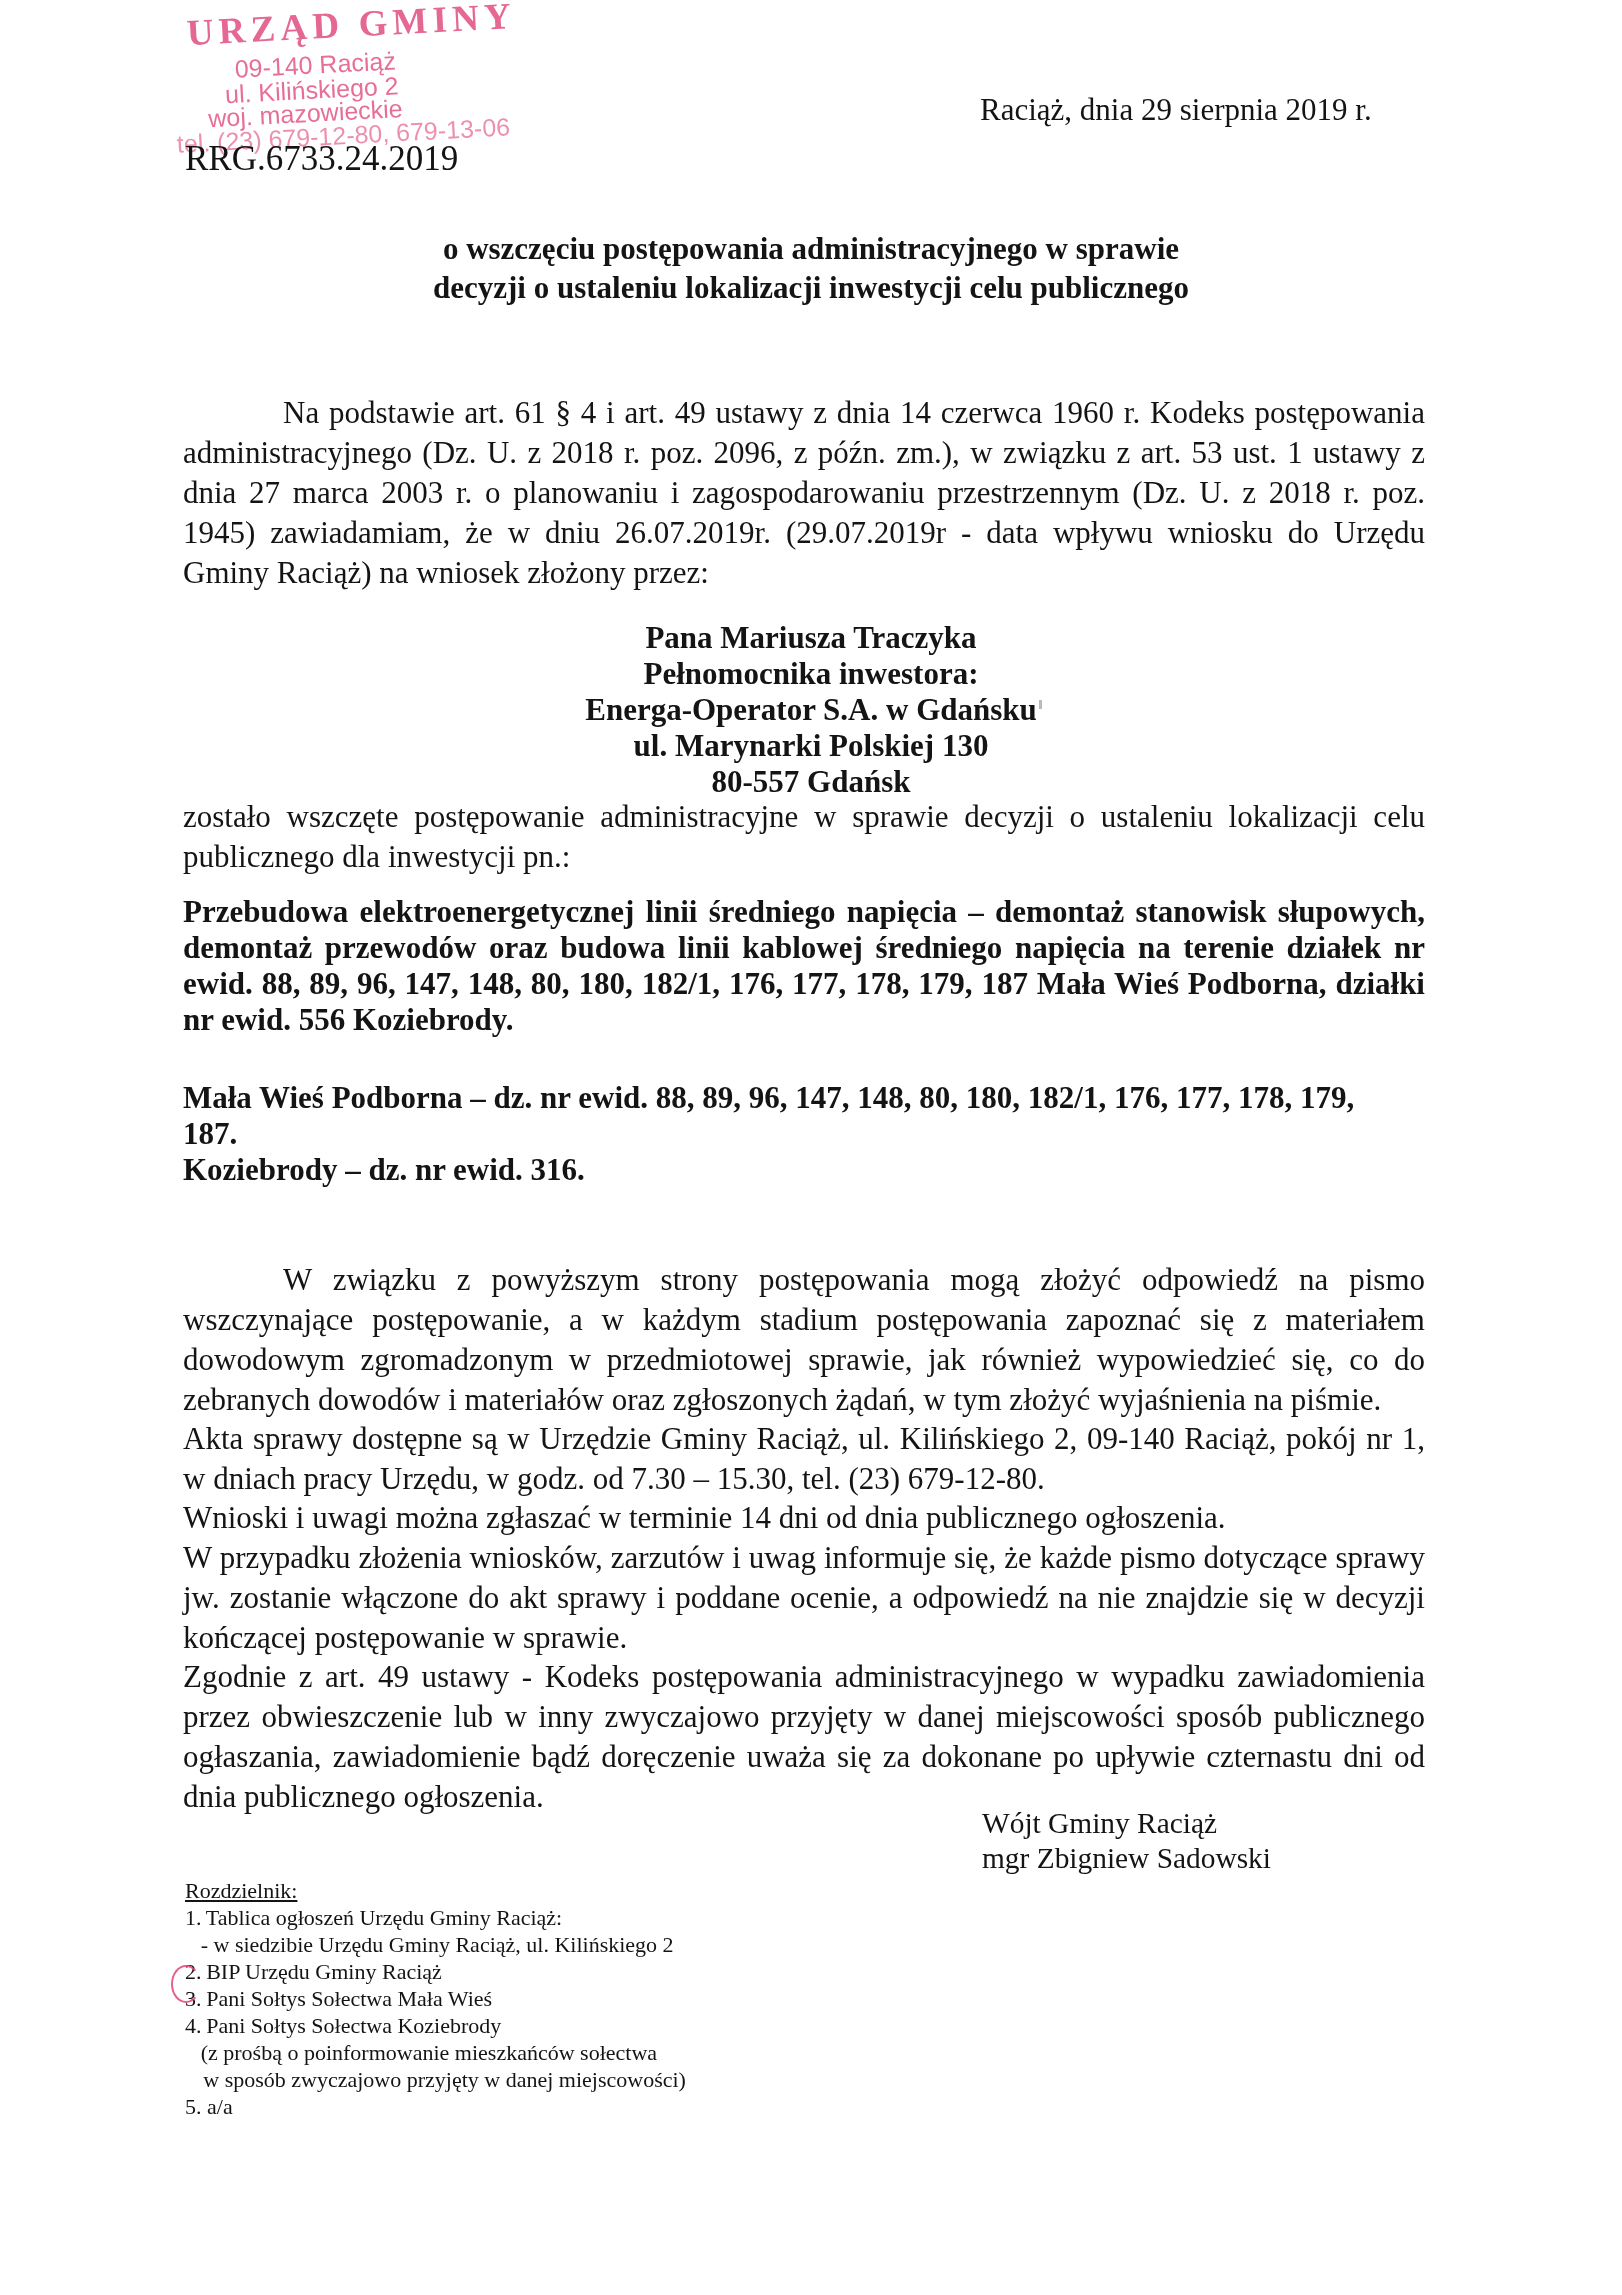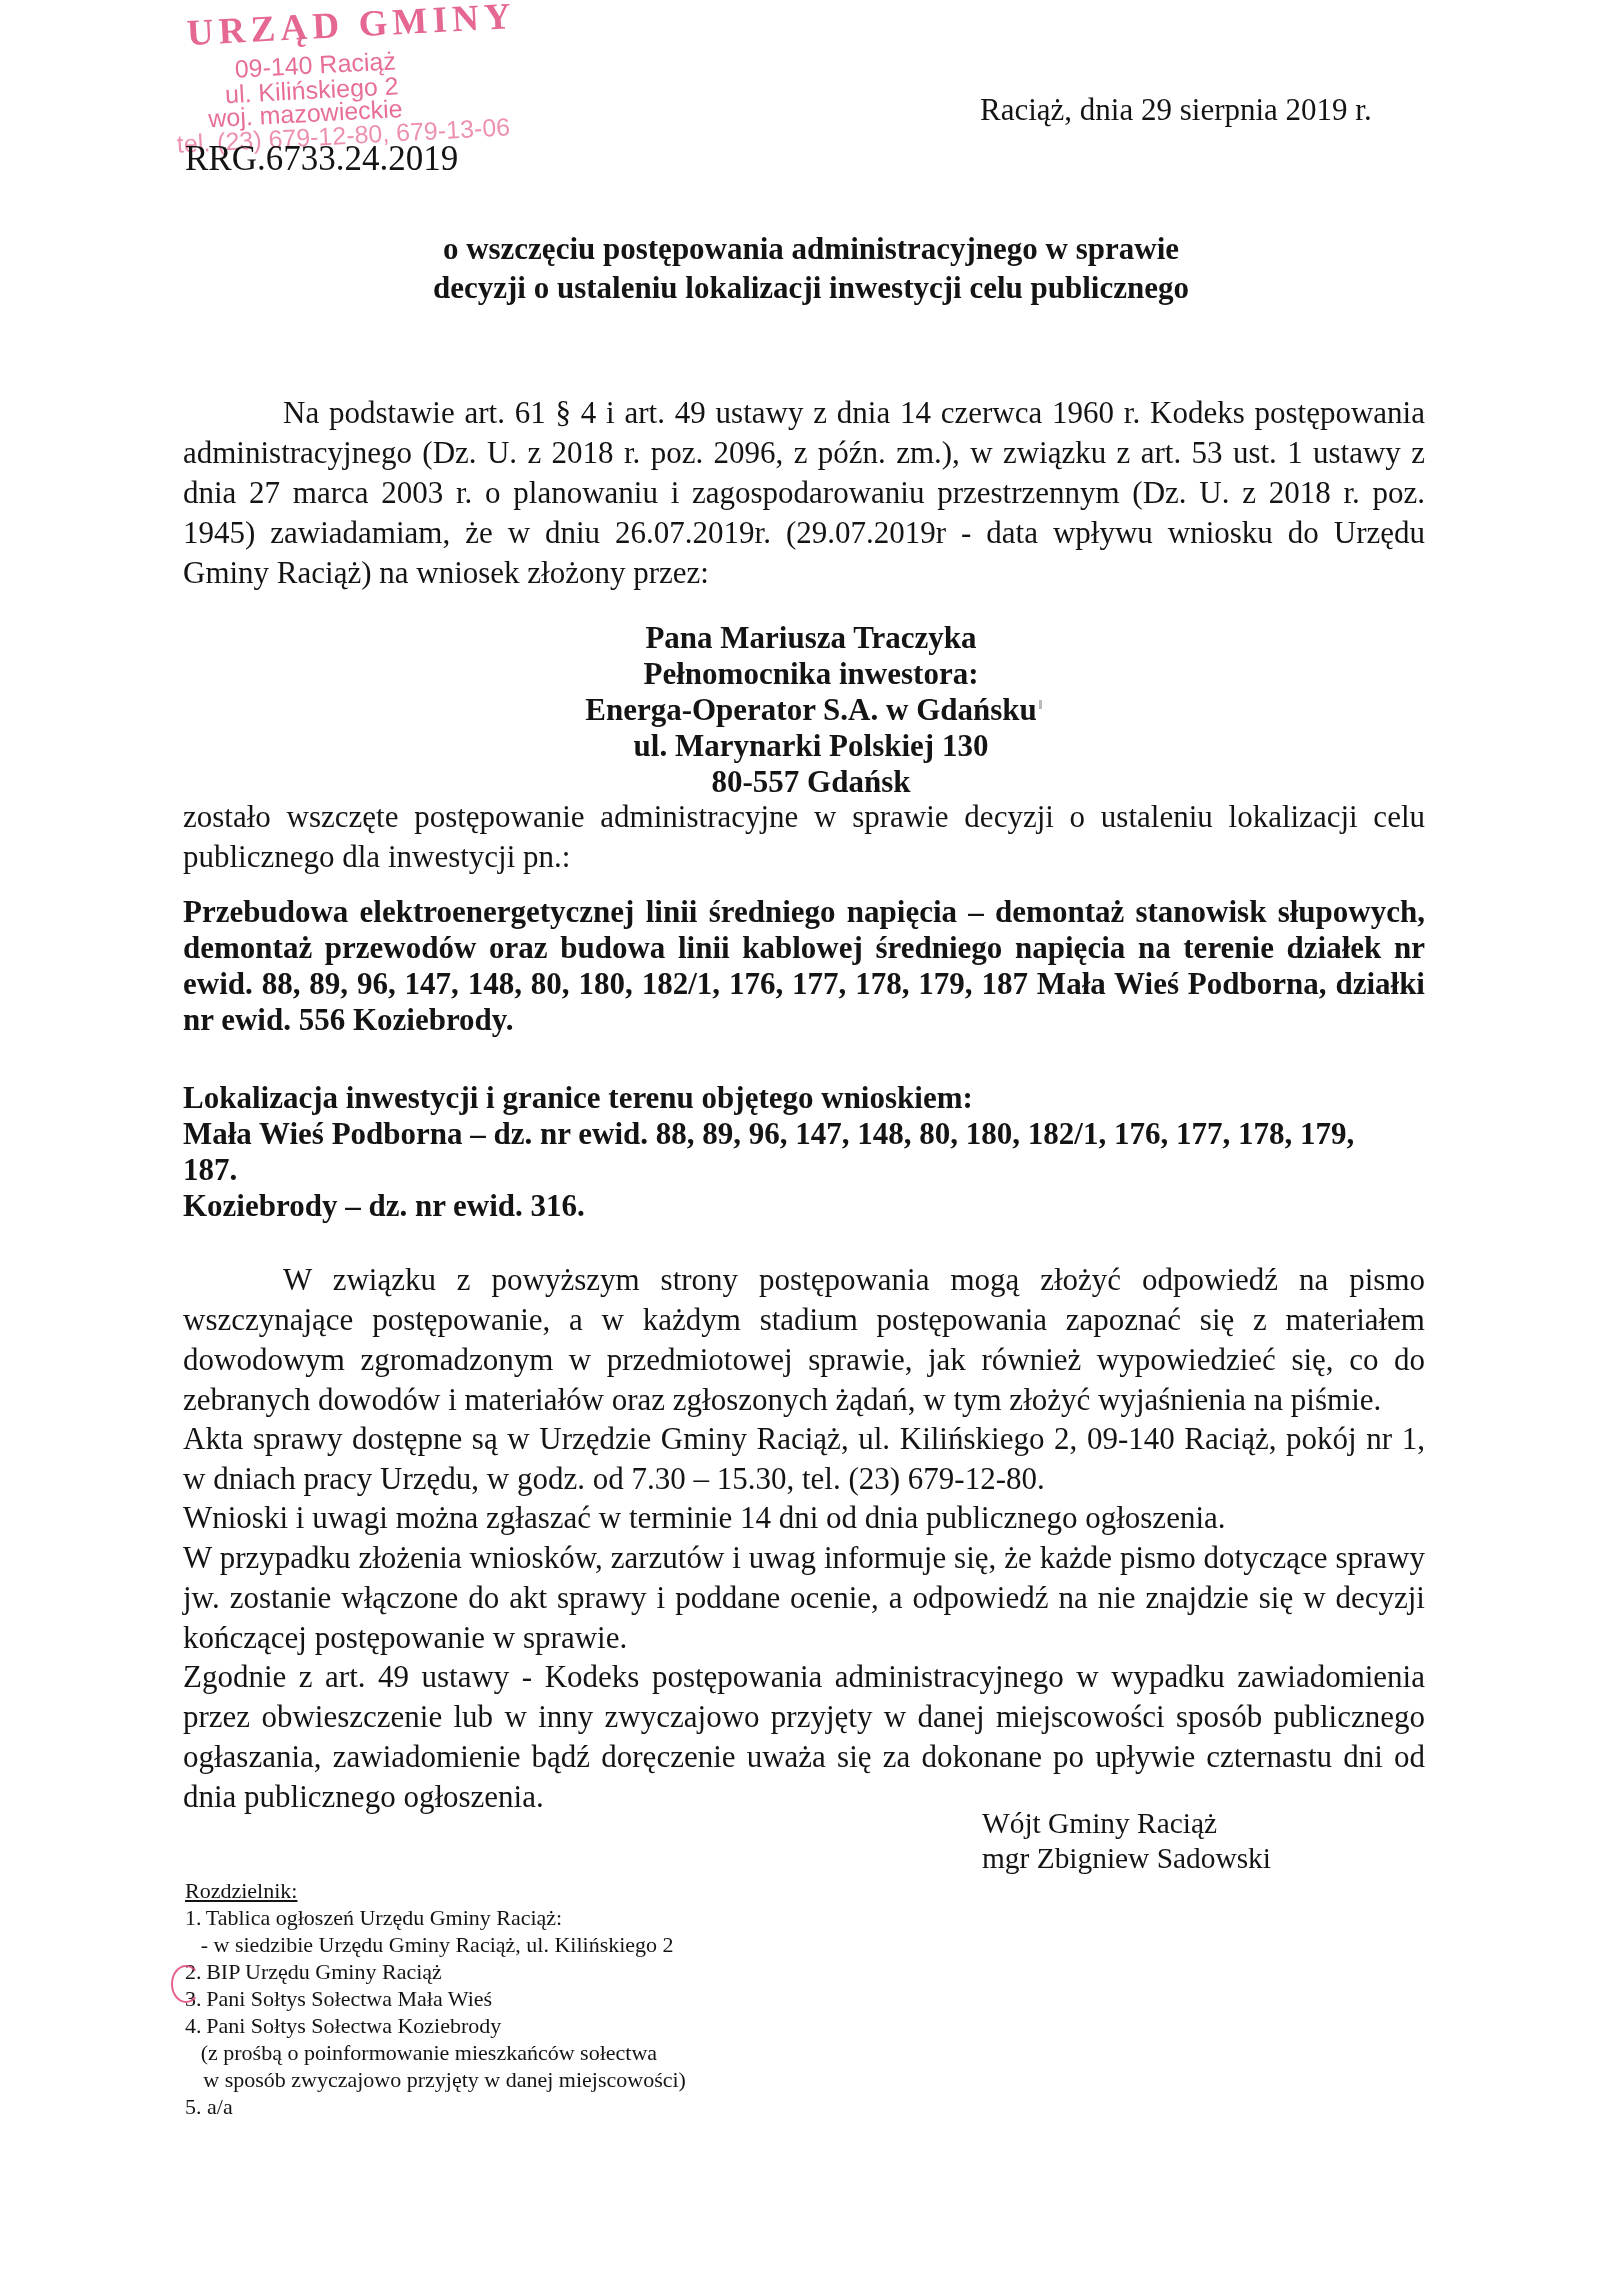--- a/index.html
+++ b/index.html
@@ -74,21 +74,20 @@
   <div>ul. Marynarki Polskiej 130</div>
   <div>80-557 Gdańsk</div>
 </div>
 <div class="dot-mark" style="left:1039px; top:700px;"></div>
 
 <div class="abs para" style="top:797px;">zostało wszczęte postępowanie administracyjne w sprawie decyzji o ustaleniu lokalizacji celu publicznego dla inwestycji pn.:</div>
 
 <div class="abs bold-para" style="top:894px;">Przebudowa elektroenergetycznej linii średniego napięcia – demontaż stanowisk słupowych, demontaż przewodów oraz budowa linii kablowej średniego napięcia na terenie działek nr ewid. 88, 89, 96, 147, 148, 80, 180, 182/1, 176, 177, 178, 179, 187 Mała Wieś Podborna, działki nr ewid. 556 Koziebrody.</div>
 
 <div class="abs bold-para noj" style="top:1080px;">
-  <div>Lokalizacja inwestycji i granice terenu objętego wnioskiem:</div>
   <div style="width:1230px;">Mała Wieś Podborna – dz. nr ewid. 88, 89, 96, 147, 148, 80, 180, 182/1, 176, 177, 178, 179, 187.</div>
   <div>Koziebrody – dz. nr ewid. 316.</div>
 </div>
 
 <div class="abs para" style="top:1260px;"><span class="indent"></span><span>W związku z powyższym strony postępowania mogą złożyć odpowiedź na pismo wszczynające postępowanie, a w każdym stadium postępowania zapoznać się z materiałem dowodowym zgromadzonym w przedmiotowej sprawie, jak również wypowiedzieć się, co do zebranych dowodów i materiałów oraz zgłoszonych żądań, w tym złożyć wyjaśnienia na piśmie.</span></div>
 <div class="abs para" style="top:1419px;">Akta sprawy dostępne są w Urzędzie Gminy Raciąż, ul. Kilińskiego 2, 09-140 Raciąż, pokój nr 1, w dniach pracy Urzędu, w godz. od 7.30 – 15.30, tel. (23) 679-12-80.</div>
 <div class="abs para" style="top:1498px;">Wnioski i uwagi można zgłaszać w terminie 14 dni od dnia publicznego ogłoszenia.</div>
 <div class="abs para" style="top:1538px;">W przypadku złożenia wniosków, zarzutów i uwag informuje się, że każde pismo dotyczące sprawy jw. zostanie włączone do akt sprawy i poddane ocenie, a odpowiedź na nie znajdzie się w decyzji kończącej postępowanie w sprawie.</div>
 <div class="abs para" style="top:1657px;">Zgodnie z art. 49 ustawy - Kodeks postępowania administracyjnego w wypadku zawiadomienia przez obwieszczenie lub w inny zwyczajowo przyjęty w danej miejscowości sposób publicznego ogłaszania, zawiadomienie bądź doręczenie uważa się za dokonane po upływie czternastu dni od dnia publicznego ogłoszenia.</div>
 

